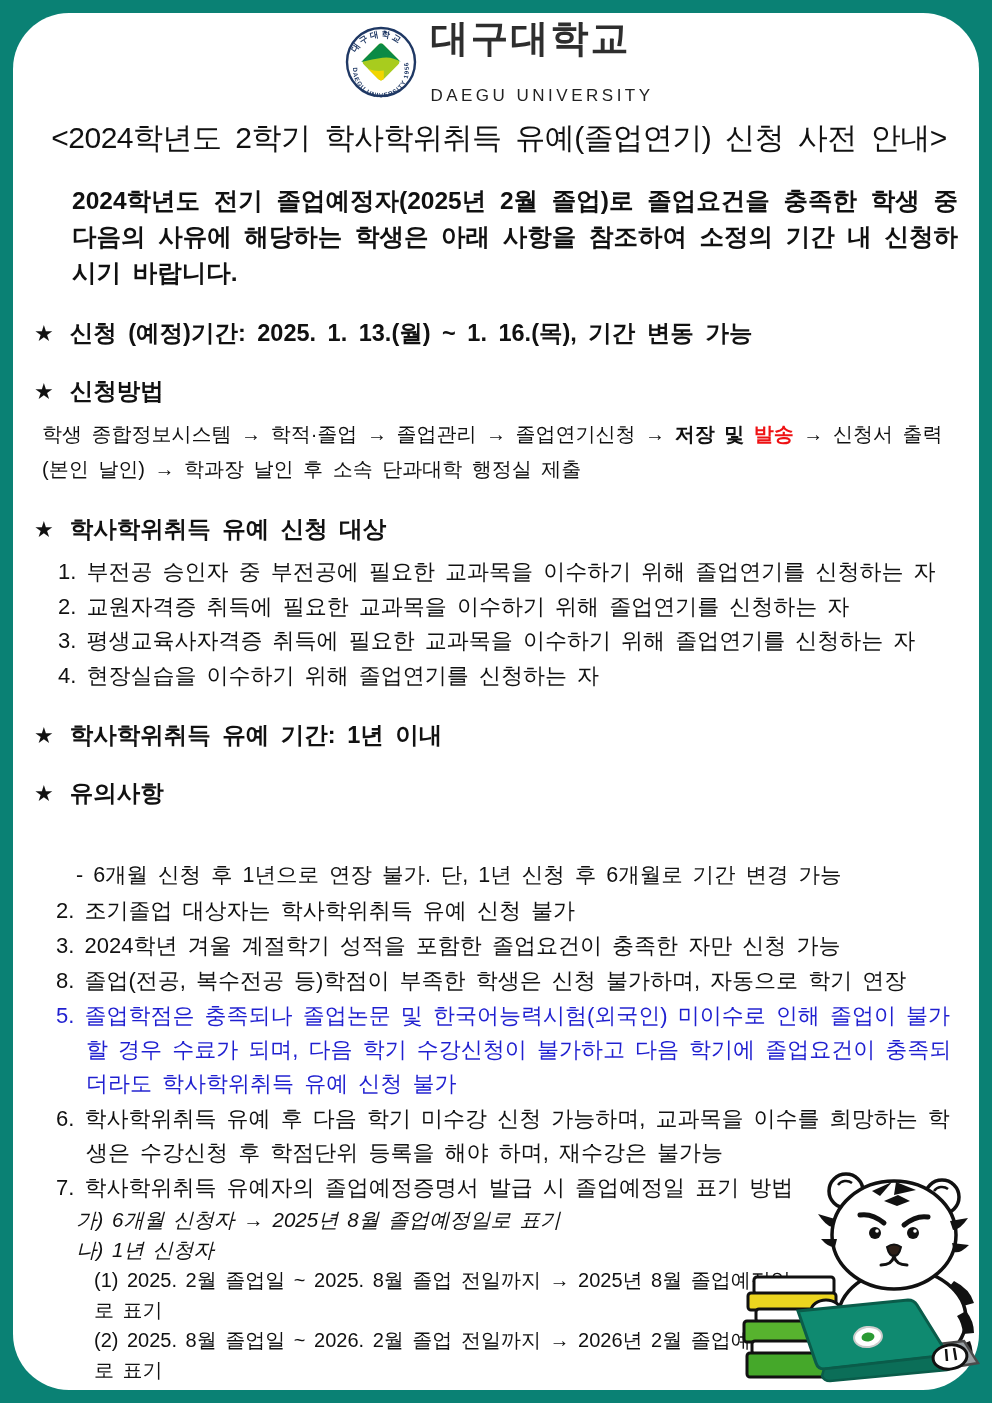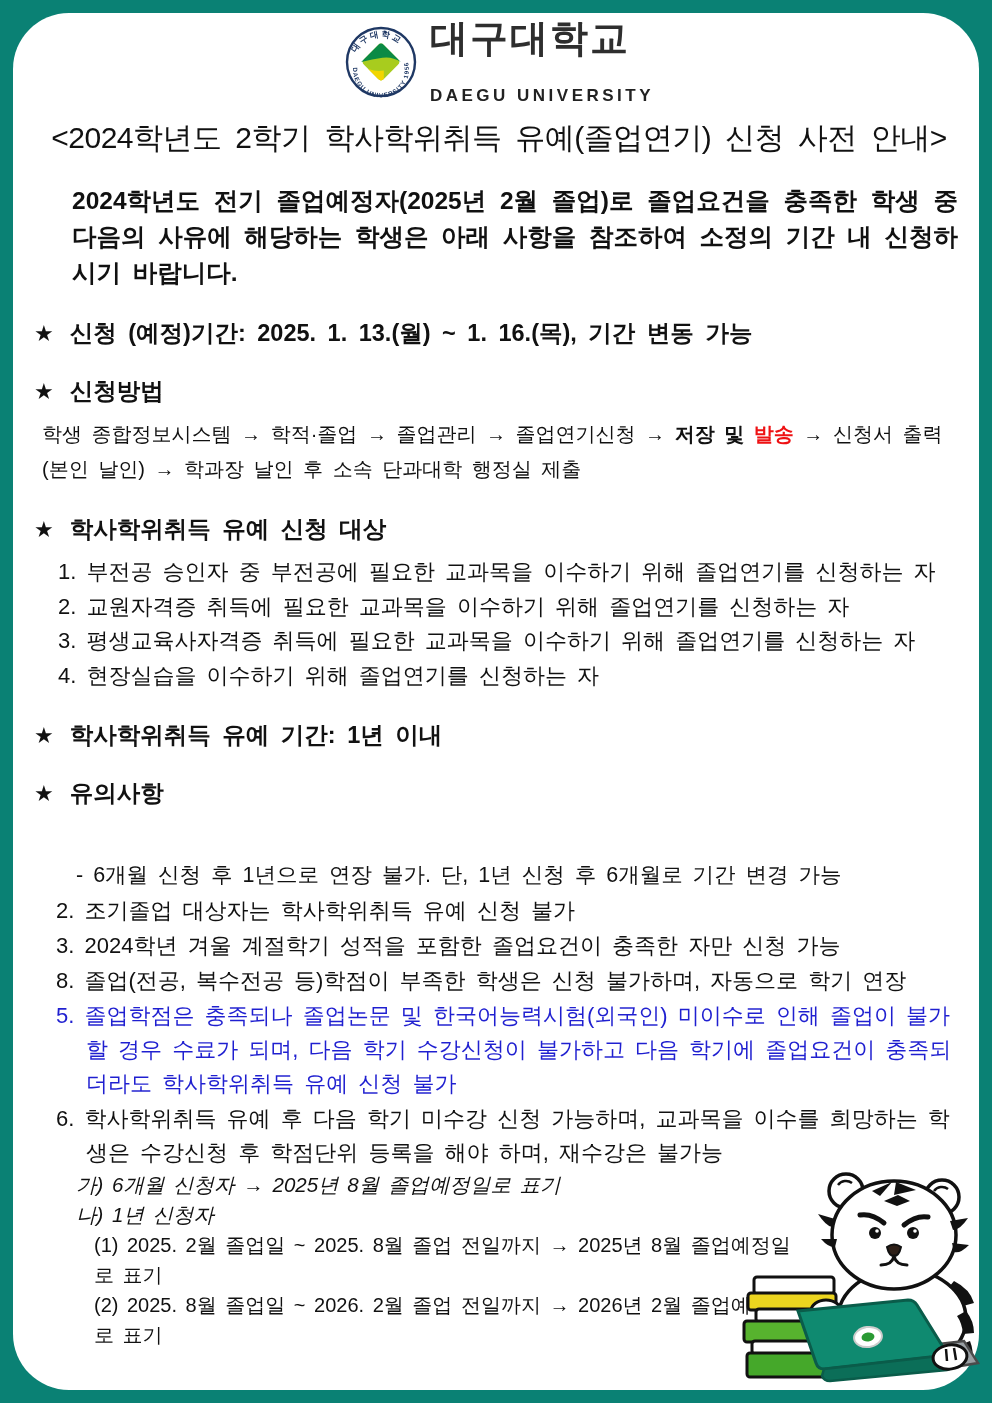--- a/index.html
+++ b/index.html
@@ -12,21 +12,21 @@
   .sheet {
     position:absolute; left:13px; top:13px; right:13px; bottom:13px;
     background:#ffffff; border-radius:56px;
   }
   .content { position:absolute; left:34px; right:28px; top:24px; }
 
   
   .logo-row { display:flex; align-items:center; justify-content:center; gap:12px; height:76px; }
   .wordmark { display:flex; flex-direction:column; align-items:flex-start; }
   .wordmark .kr { font-size:38px; font-weight:bold; color:#2e2e2e; letter-spacing:2px; line-height:40px; }
-  .wordmark .en { font-size:17px; font-weight:bold; color:#222; letter-spacing:3.5px; line-height:20px;margin-top:28px; }
+  .wordmark .en { font-size:17px; font-weight:normal; color:#222; letter-spacing:3.5px; line-height:20px;margin-top:28px; }
 
   .title {
     margin-top:18px; text-align:center; font-size:30px; font-weight:400;
     letter-spacing:-0.5px; word-spacing:6px; white-space:nowrap;
   }
   .intro {
     margin-top:24px; font-size:24.5px; font-weight:700; line-height:36px;
     word-spacing:5px; text-align:justify; padding:0 6px;margin-left:32px;
   }
 
@@ -119,20 +119,21 @@
     <span>유의사항</span>
   </div>
   <div class="notes">
     <div class="n-item n-red">1. 학사학위취득 유예 신청은 재학 중 1회만 가능하며, 승인 후 취소 불가</div>
     <div class="n-sub">- 6개월 신청 후 1년으로 연장 불가. 단, 1년 신청 후 6개월로 기간 변경 가능</div>
     <div class="n-item">2. 조기졸업 대상자는 학사학위취득 유예 신청 불가</div>
     <div class="n-item">3. 2024학년 겨울 계절학기 성적을 포함한 졸업요건이 충족한 자만 신청 가능</div>
     <div class="n-item">8. 졸업(전공, 복수전공 등)학점이 부족한 학생은 신청 불가하며, 자동으로 학기 연장</div>
     <div class="n-item n-blue">5. 졸업학점은 충족되나 졸업논문 및 한국어능력시험(외국인) 미이수로 인해 졸업이 불가할 경우 수료가 되며, 다음 학기 수강신청이 불가하고 다음 학기에 졸업요건이 충족되더라도 학사학위취득 유예 신청 불가</div>
     <div class="n-item">6. 학사학위취득 유예 후 다음 학기 미수강 신청 가능하며, 교과목을 이수를 희망하는 학생은 수강신청 후 학점단위 등록을 해야 하며, 재수강은 불가능</div>
+    <div class="n-item">7. 학사학위취득 유예자의 졸업예정증명서 발급 시 졸업예정일 표기 방법</div>
     <div class="n-sub2">가) 6개월 신청자 → 2025년 8월 졸업예정일로 표기</div>
     <div class="n-sub2">나) 1년 신청자</div>
     <div class="n-sub3">(1) 2025. 2월 졸업일 ~ 2025. 8월 졸업 전일까지 → 2025년 8월 졸업예정일로 표기</div>
     <div class="n-sub3">(2) 2025. 8월 졸업일 ~ 2026. 2월 졸업 전일까지 → 2026년 2월 졸업예정일로 표기</div>
 
   </div>
 </div>
 
 <svg class="mascot" viewBox="0 0 256 234">
 

